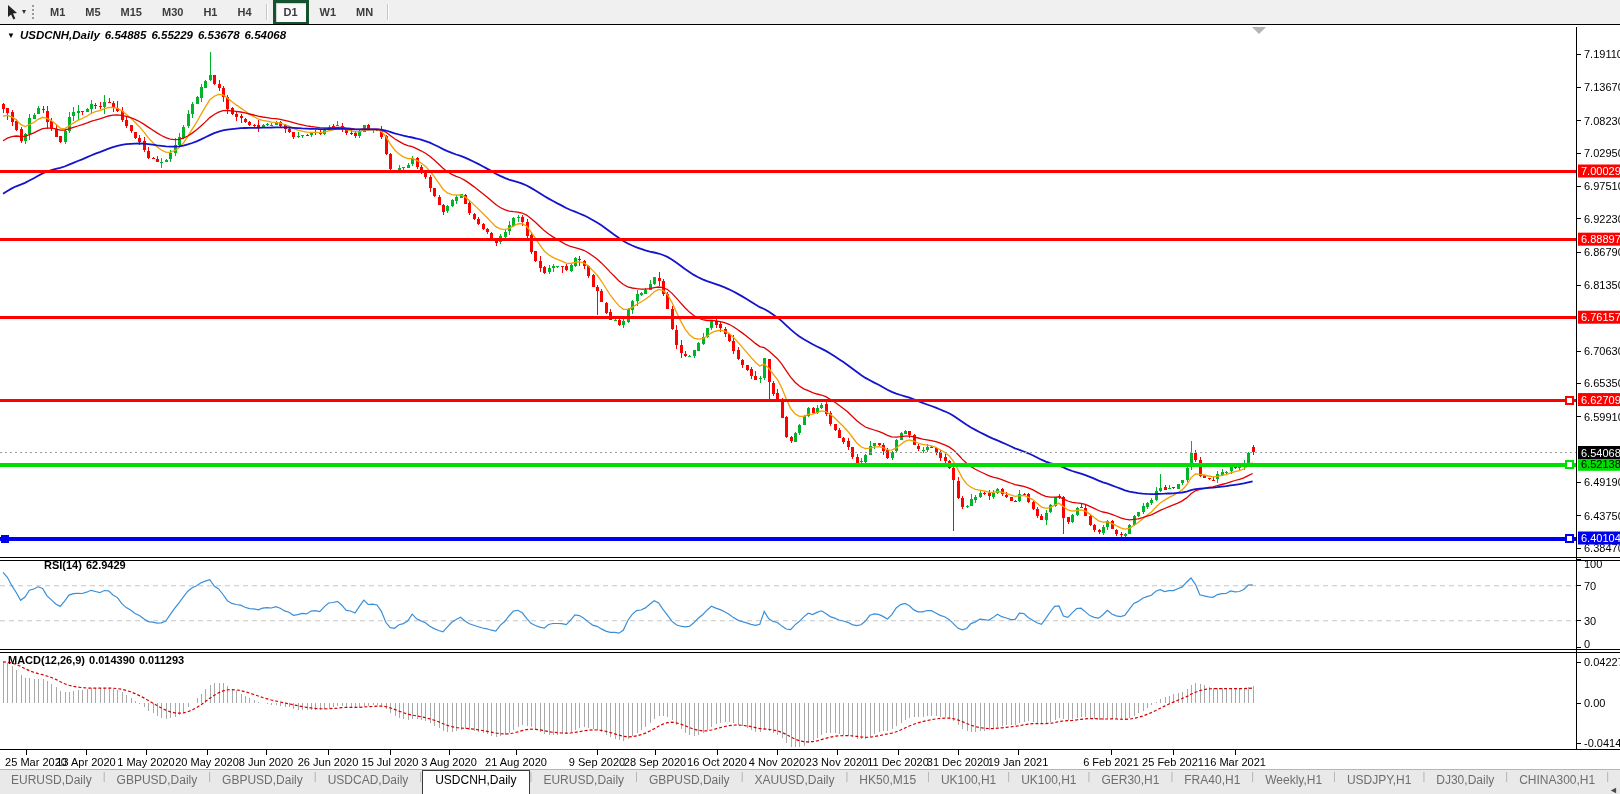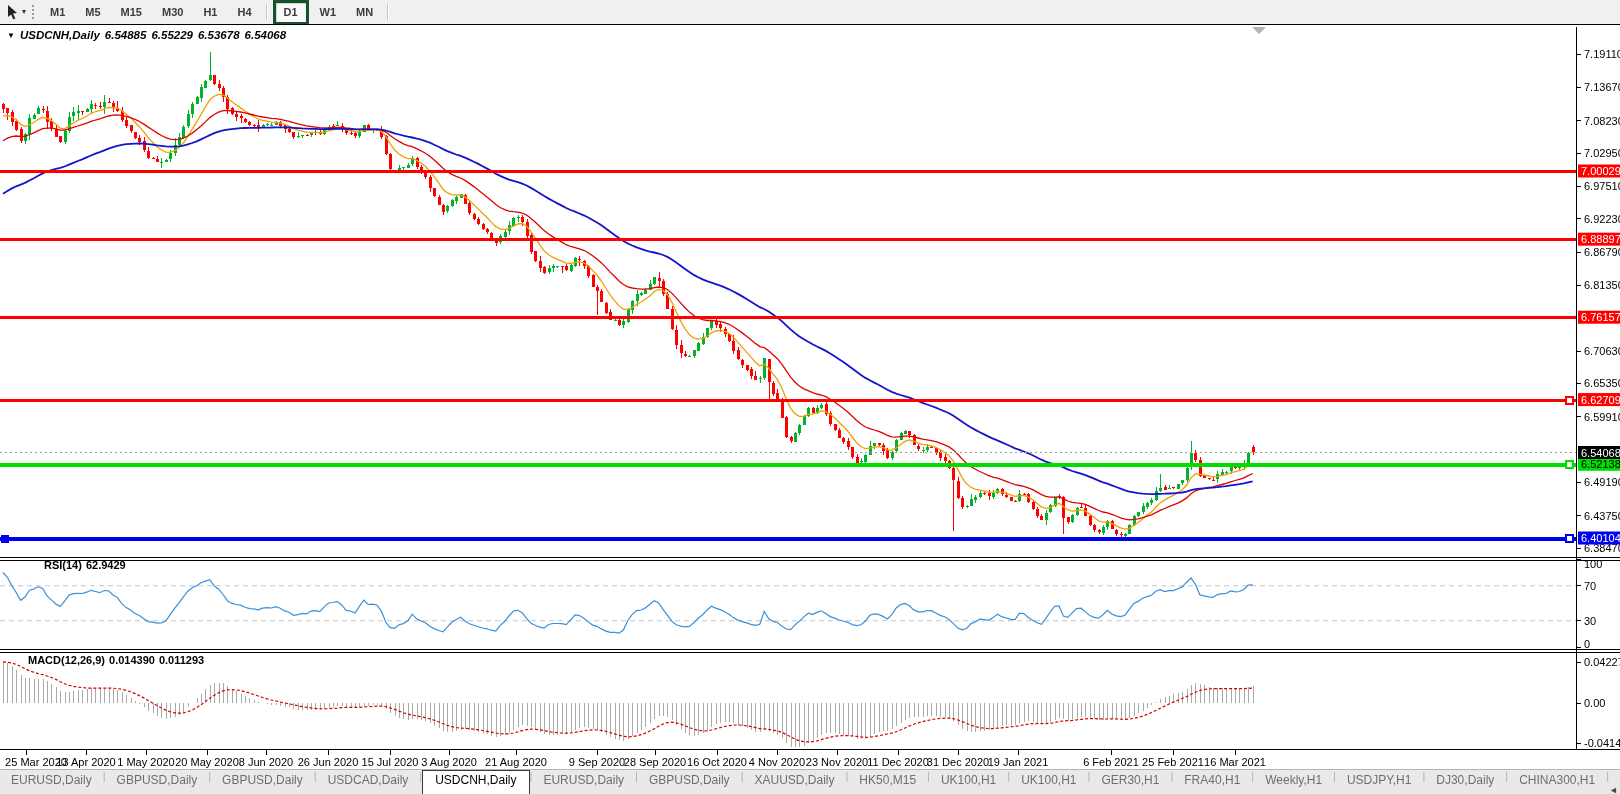--- a/index.html
+++ b/index.html
@@ -16,21 +16,21 @@
   .vsep{width:0;height:16px;border-left:1px solid #c6c6c6;border-right:1px solid #fff;margin:0 4px;}
   .chart-window{position:absolute;left:0;top:24px;width:1620px;height:745px;background:#fff;
     border-top:1px solid #000;}
   .chart-window svg{position:absolute;left:0;top:1px;}
   .chart-title{position:absolute;left:7px;top:4px;font-size:11.5px;font-weight:bold;color:#000;
     white-space:nowrap;z-index:5;font-style:italic;}
   .chart-title .tri{font-size:8px;vertical-align:1px;margin-right:5px;}
   .chart-title span.num{margin-left:5px;}
   .ind-label{position:absolute;left:8px;font-size:11px;font-weight:bold;color:#000;white-space:nowrap;z-index:5;}
   #rsi-label{top:534px;padding-left:36px;}
-  #macd-label{top:629px;margin-left:20px;}
+  #macd-label{top:629px;}
   .ind-label span{margin-right:4px;}
   .tabbar{position:absolute;left:0;top:769px;width:1620px;height:41px;background:#e9e9e9;
     border-top:1px solid #b5b5b5;display:flex;font-size:12px;box-sizing:border-box;}
   .tab{color:#6e6e6e;padding:3px 11px;white-space:nowrap;cursor:default;}
   .tab.active{background:#fff;color:#000;border:1px solid #3a3a3a;padding:2px 12px;}
   .tabsep{color:#b0b0b0;font-size:11px;}
   .tab-arrows{margin-left:auto;display:flex;align-items:center;gap:9px;padding-right:10px;color:#4a4a4a;font-size:9px;}
 </style>
 </head>
 <body>

